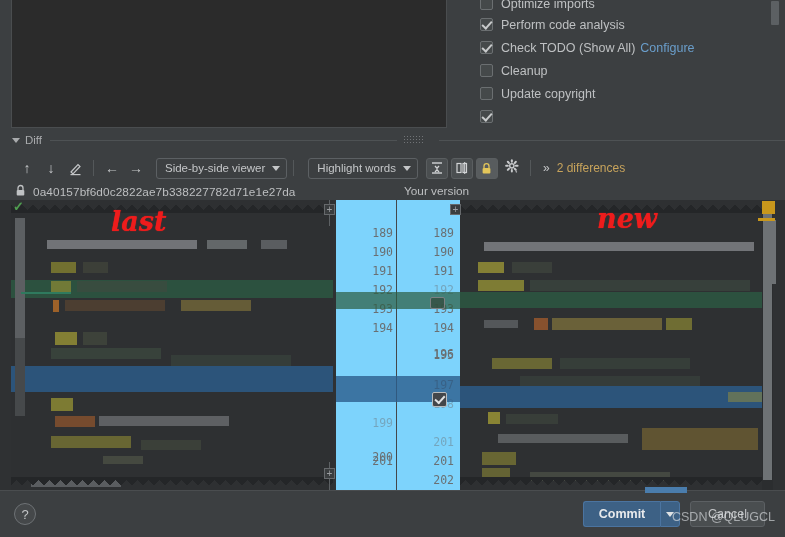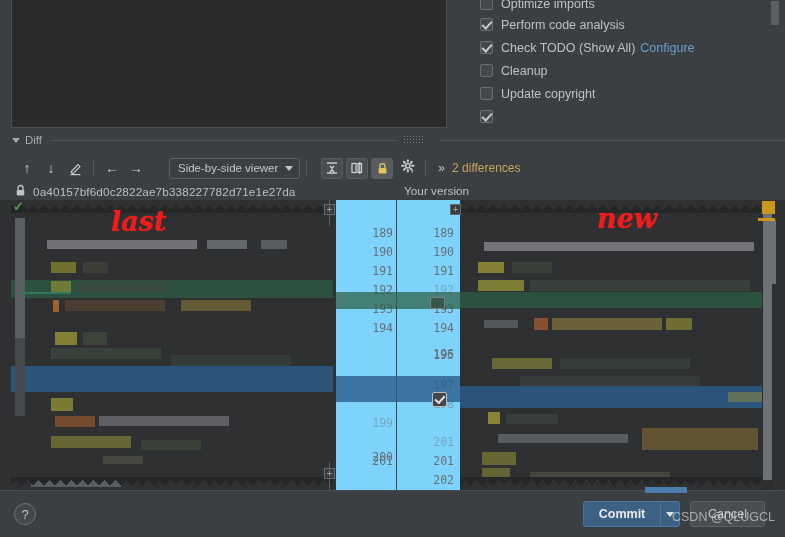--- a/index.html
+++ b/index.html
@@ -391,28 +391,32 @@
     <div class="tb-icon">
       <svg width="15" height="15" viewBox="0 0 15 15">
         <path d="M3 11 L10 3.5 L12 5.5 L5 13 Z" fill="none" stroke="#c4c6c8" stroke-width="1.2"></path>
         <line x1="2.5" y1="13.6" x2="12.5" y2="13.6" stroke="#c4c6c8" stroke-width="1.2"></line>
       </svg>
     </div>
     <div class="tb-sep"></div>
     <div class="tb-icon">←</div>
     <div class="tb-icon">→</div>
 
-    <div class="combo" style="margin-left:21px;">
+    <div class="combo" style="margin-left:8px;">
       <span class="cv">Side-by-side viewer</span>
       <span class="caret"></span>
     </div>
 
     <div class="tb-sep"></div>
 
 
+    <div class="combo" style="margin-left:8px;">
+      <span class="cv">Highlight words</span>
+      <span class="caret"></span>
+    </div>
 
     <div class="btn-sq" style="margin-left:8px;">
       <span>
         <svg width="14" height="14" viewBox="0 0 14 14">
           <line x1="2" y1="2" x2="12" y2="2" stroke="#d2d4d6" stroke-width="1.4"></line>
           <path d="M5 5 L7 7.2 L9 5" fill="none" stroke="#d2d4d6" stroke-width="1.3"></path>
           <path d="M5 11 L7 8.8 L9 11" fill="none" stroke="#d2d4d6" stroke-width="1.3"></path>
           <line x1="2" y1="12" x2="12" y2="12" stroke="#d2d4d6" stroke-width="1.4"></line>
         </svg>
       </span>

